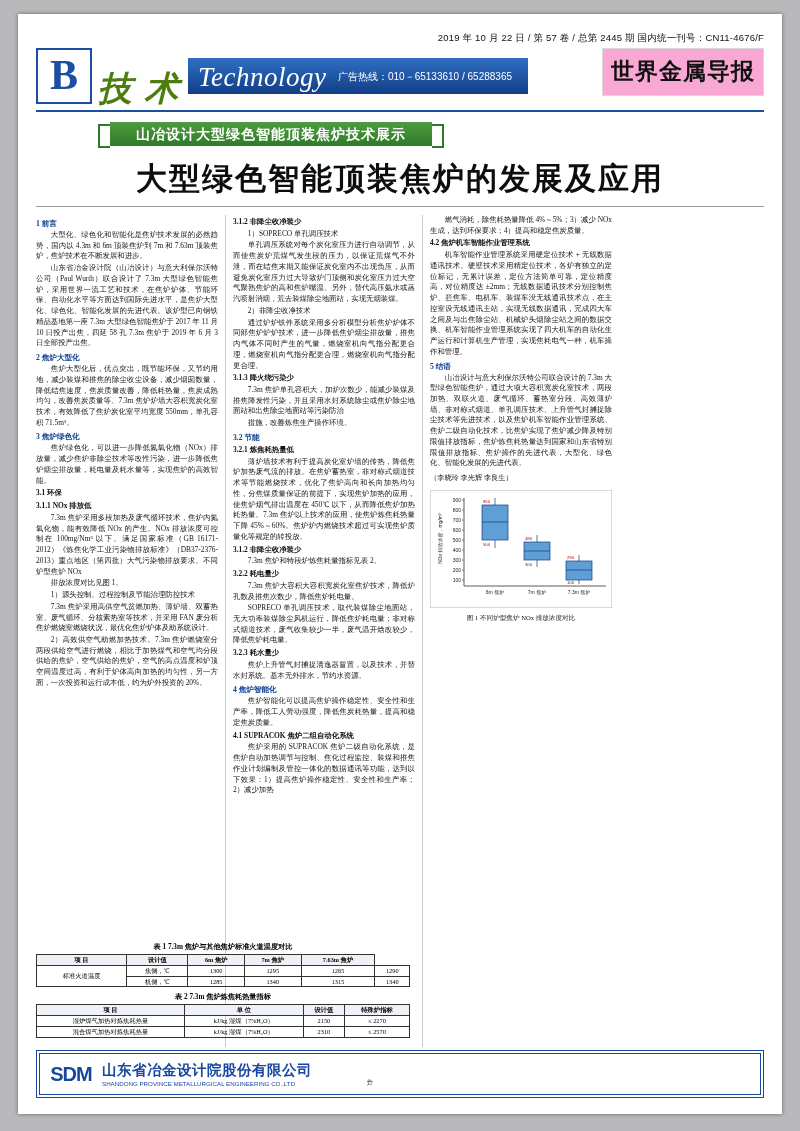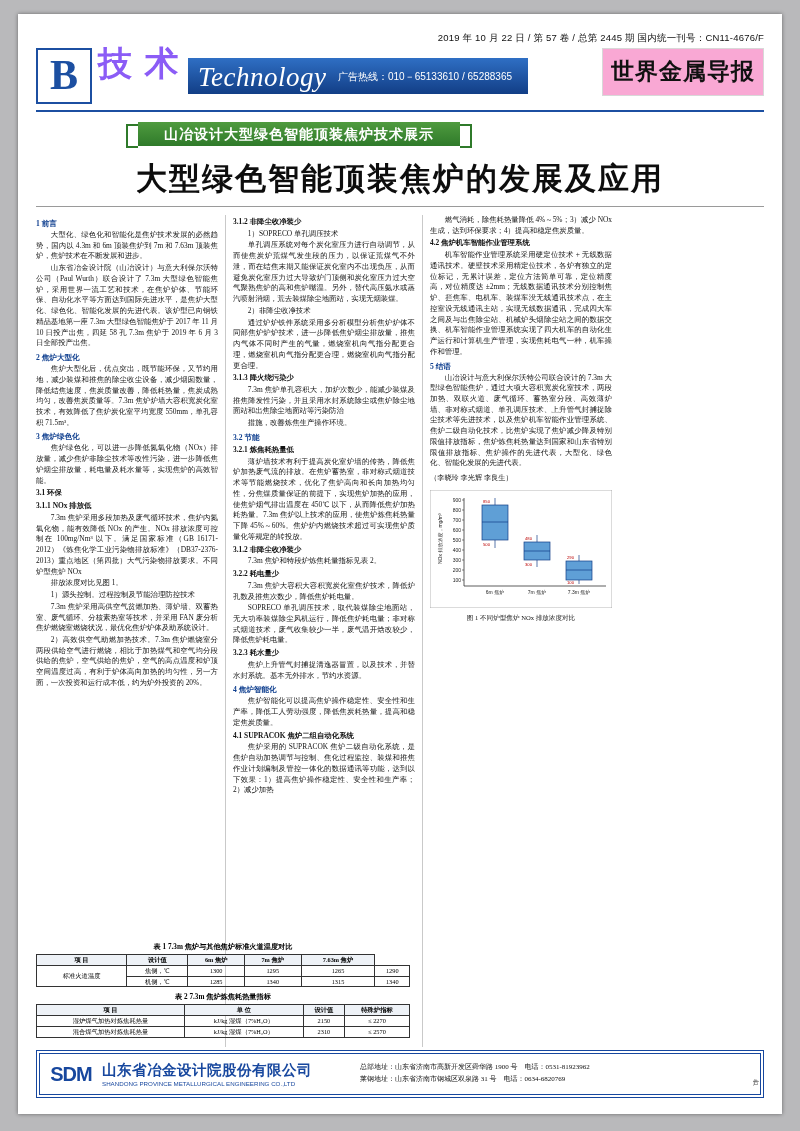--- a/index.html
+++ b/index.html
@@ -21,22 +21,22 @@
     position:absolute;right:0;top:0;font-size:9.5px;color:#111;
     font-family:"Liberation Sans",sans-serif;letter-spacing:.2px;
   }
   .b-badge{
     position:absolute;left:0;top:16px;width:52px;height:52px;
     border:2px solid #1c4fa1;color:#1c4fa1;
     font-family:"Liberation Serif",serif;font-weight:bold;font-size:42px;
     line-height:50px;text-align:center;
   }
   .b-cn{
-    position:absolute;left:62px;top:9px;font-size:34px;font-weight:bold;
-    color:#8b5cf6;letter-spacing:2px;font-family:"Liberation Serif",serif;
+    position:absolute;left:62px;top:34px;font-size:34px;font-weight:bold;
+    color:#4d7c0f;letter-spacing:2px;font-family:"Liberation Serif",serif;font-style:italic;
   }
   .tech-bar{
     position:absolute;left:152px;top:26px;width:340px;height:36px;
     background:linear-gradient(180deg,#2f6fc4,#123e86);
   }
   .tech-bar .tech-en{
     position:absolute;left:10px;top:4px;color:#fff;font-style:italic;
     font-size:27px;font-family:"Liberation Serif",serif;letter-spacing:.5px;
   }
   .tech-bar .tech-hot{
@@ -47,21 +47,21 @@
     position:absolute;right:0;top:16px;width:160px;height:46px;
     border:1px solid #d8d8d8;background:#f9a8d4;
     color:#111;font-weight:bold;font-size:23px;letter-spacing:1px;
     text-align:center;line-height:46px;font-family:"Liberation Serif",serif;
   }
   .rule-blue{margin:2px 18px 0 18px;height:2px;background:#1c4fa1;}
 
   
   .banner-wrap{margin:10px 18px 0 18px;height:26px;position:relative;}
   .banner{
-    position:absolute;left:102px;top:0;height:24px;line-height:24px;
+    position:absolute;left:74px;top:0;height:24px;line-height:24px;
     padding:0 26px;background:linear-gradient(180deg,#4f9b3f,#2f7a2a);
     color:#fff;font-size:14px;font-weight:bold;letter-spacing:1px;
     font-family:"Liberation Sans",sans-serif;
   }
   .banner:before,.banner:after{
     content:"";position:absolute;top:2px;width:10px;height:20px;
     border:2px solid #2f7a2a;
   }
   .banner:before{left:-12px;border-right:none;}
   .banner:after{right:-12px;border-left:none;}
@@ -320,25 +320,17 @@
     </table>
   </div>
 
   <div class="footer">
     <div class="inner">
       <div class="sdm">SDM</div>
       <div class="fname">
         <div class="cn">山东省冶金设计院股份有限公司</div>
         <div class="en">SHANDONG PROVINCE METALLURGICAL ENGINEERING CO.,LTD</div>
       </div>
-      <div class="faddr">
-        <div class="ln">
-          <span>总部地址：</span><span>山东省济南市高新开发区舜华路 1900 号</span>&nbsp;&nbsp;&nbsp;&nbsp;<span>电话：0531-81923962</span>
-        </div>
-        <div class="ln">
-          <span>莱钢地址：</span><span>山东省济南市钢城区双泉路 31 号</span>&nbsp;&nbsp;&nbsp;&nbsp;<span>电话：0634-6820769</span>
-        </div>
-      </div>
       <div class="fad">广告</div>
     </div>
   </div>
 
 </div>
 
 </body></html>

